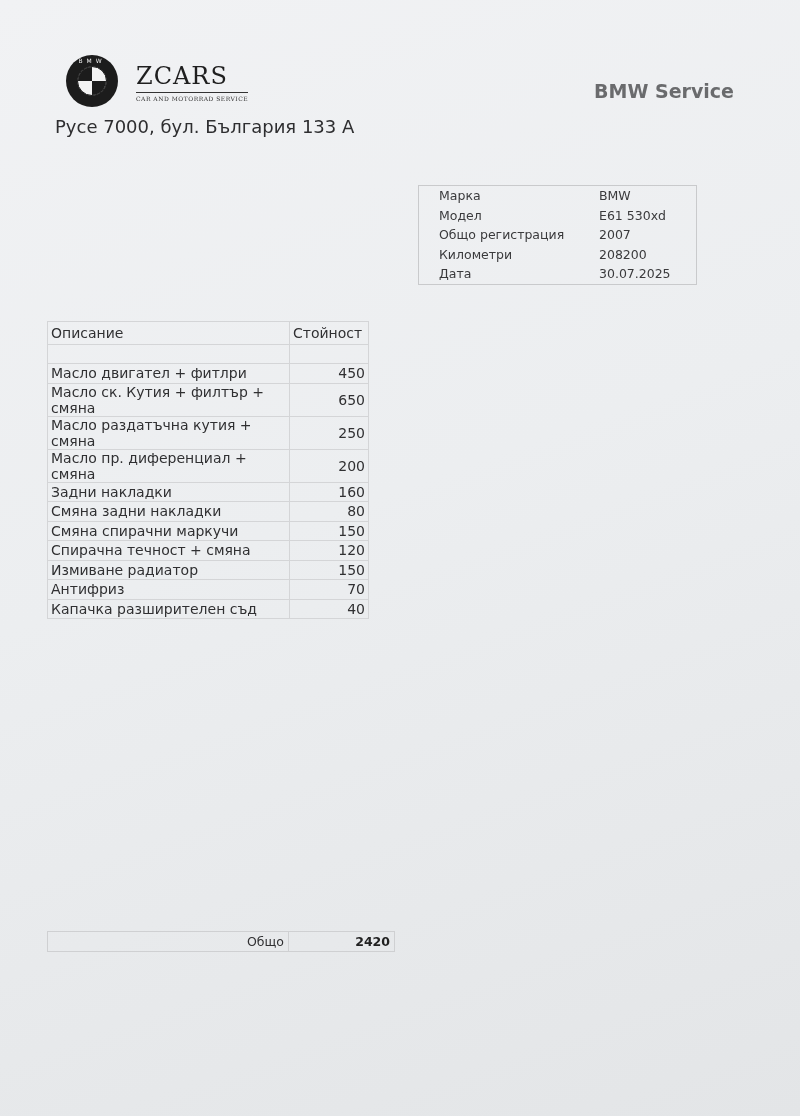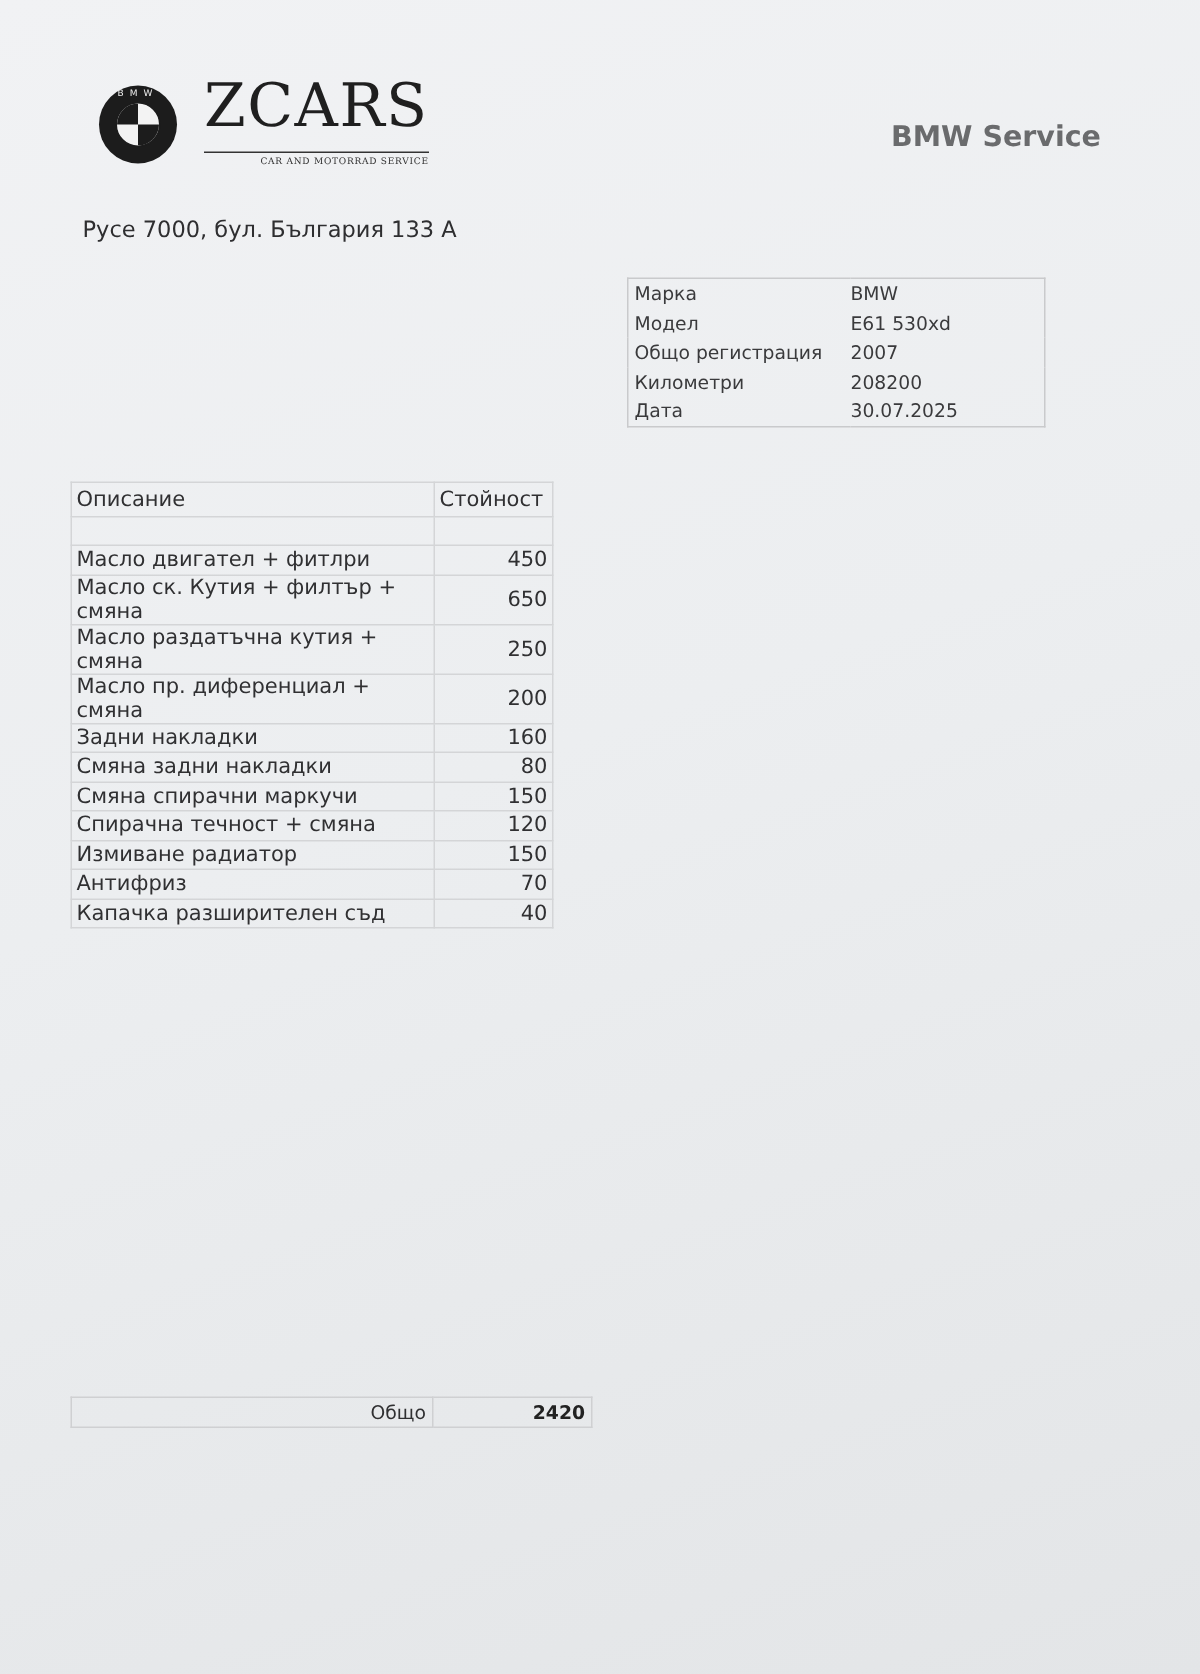--- a/index.html
+++ b/index.html
@@ -21,32 +21,32 @@
   }
   .bmw-inner {
     position: absolute; left: 11px; top: 11px; width: 30px; height: 30px; border-radius: 50%;
     overflow: hidden; background: #f3f3f3; border: 1px solid #1c1c1c; box-sizing: border-box;
   }
   .bmw-q1 { position: absolute; left: 0; top: 0; width: 50%; height: 50%; background: #1c1c1c; }
   .bmw-q4 { position: absolute; right: 0; bottom: 0; width: 50%; height: 50%; background: #1c1c1c; }
   .bmw-letters { position: absolute; left: 0; top: 2px; width: 52px; text-align: center; font-size: 6px; color: #eee; letter-spacing: 4px; font-family: "DejaVu Sans", sans-serif; }
   .brand { margin-left: 18px; }
   .brand-name {
-    font-family: "DejaVu Serif", serif; font-size: 40px; color: #1f1f1f;
-    letter-spacing: 1px; line-height: 32px; border-bottom: 1px solid #333; padding-bottom: 14px;
+    font-family: "DejaVu Serif", serif; font-size: 24px; color: #1f1f1f;
+    letter-spacing: 1px; line-height: 32px; border-bottom: 1px solid #333; padding-bottom: 0;
   }
   .brand-tag { font-family: "DejaVu Serif", serif; font-size: 6px; color: #333; letter-spacing: 0.5px; margin-top: 2px; text-align: right; }
-  .address-top { position: absolute; left: 55px; top: 116px; font-size: 15px; color: #2e2e30; margin-top: 28px; }
+  .address-top { position: absolute; left: 55px; top: 116px; font-size: 18px; color: #2e2e30; }
   .service-title { position: absolute; left: 594px; top: 80px; font-size: 19px; color: #6a6b6d; font-weight: bold; }
 
   .car-table {
     position: absolute; left: 418px; top: 185px; width: 279px;
     border: 1px solid #c9cacc; border-collapse: collapse; font-size: 12.5px; color: #3a3a3c;
   }
-  .car-table td { padding: 0 4px; height: 19.5px; margin-top: 31px; }
+  .car-table td { padding: 0 20px; height: 19.5px; margin-top: 31px; }
   .car-table td.val { padding-left: 0; }
 
   .items-table {
     position: absolute; left: 47px; top: 321px; border-collapse: collapse; font-size: 14px; color: #303032;
   }
   .items-table td { border: 1px solid #d4d5d7; height: 18.5px; padding: 0 3px; }
   .items-table td.desc { width: 235px; }
   .items-table td.cost { width: 72px; text-align: right; }
   .items-table tr.hdr td { height: 22px; }
   .items-table tr.hdr td.cost { text-align: left; }

